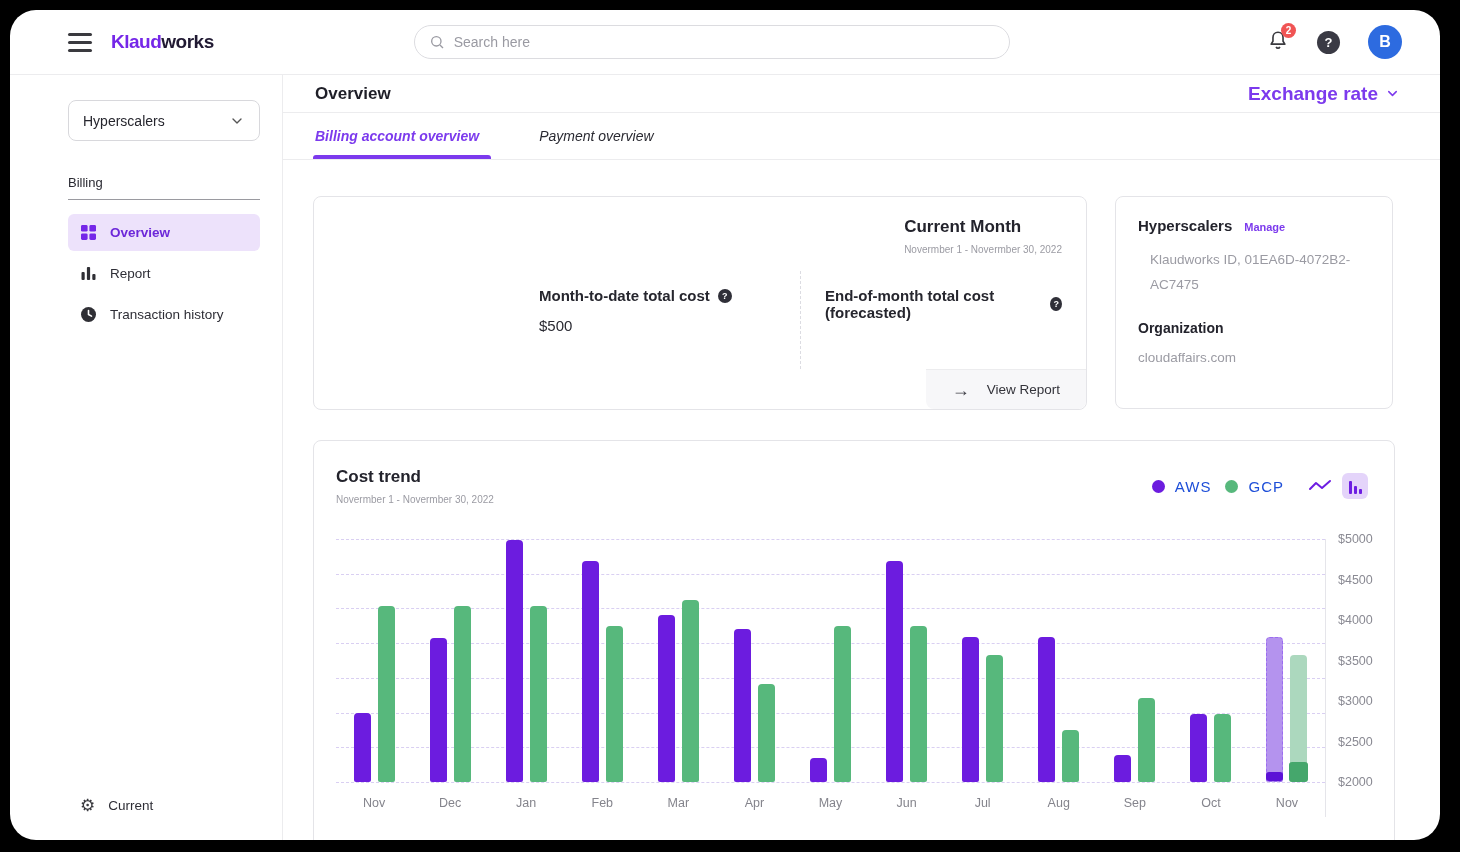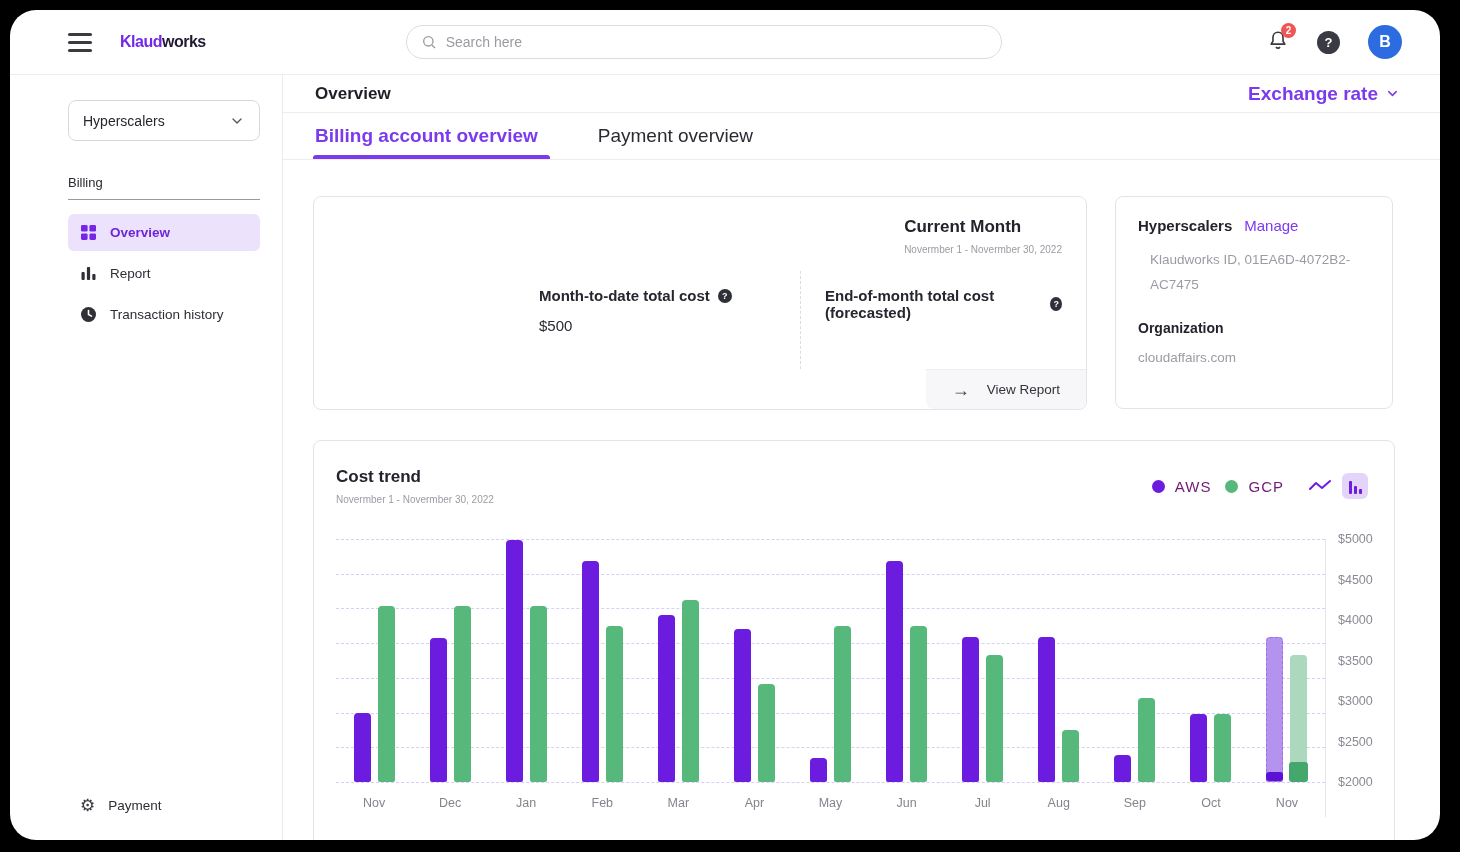--- a/index.html
+++ b/index.html
@@ -5,21 +5,21 @@
   * { margin:0; padding:0; box-sizing:border-box; }
   html,body { width:1460px; height:852px; background:#000; font-family:"Liberation Sans", sans-serif; overflow:hidden; }
 
   .window { position:absolute; left:10px; top:10px; width:1430px; height:830px;
     background:#fff; border-radius:26px; overflow:hidden; }
 
   
   .topbar { height:65px; display:flex; align-items:center; padding:0 38px 0 58px; border-bottom:1px solid #ececee; }
   .hamburger { width:24px; display:flex; flex-direction:column; gap:5px; cursor:pointer; }
   .hamburger span { height:3px; background:#3a3a3f; border-radius:2px; }
-  .logo { margin-left:28px; font-size:16px; font-weight:bold; letter-spacing:-0.5px; }
+  .logo { margin-left:19px; font-size:19px; font-weight:bold; letter-spacing:-0.5px; }
   .logo .lg1 { color:#7527e8; } .logo .lg2 { color:#211a33; }
   .search-pill { margin-left:200px; width:596px; height:34px; border:1px solid #dcdce0; border-radius:17px;
     display:flex; align-items:center; padding:0 14px; gap:9px; }
   .search-pill input { border:none; outline:none; flex:1; font-size:14px; color:#444; font-family:Liberation Sans, sans-serif; }
   .search-pill input::placeholder { color:#9a9aa2; }
   .top-right { margin-left:auto; display:flex; align-items:center; gap:28px; }
   .bell-wrap { position:relative; cursor:pointer; }
   .badge { position:absolute; top:-6px; right:-7px; min-width:15px; height:15px; background:#f05454; color:#fff;
     border-radius:50%; font-size:10px; font-weight:bold; display:flex; align-items:center; justify-content:center; }
   .help-circle { width:23px; height:23px; border-radius:50%; background:#3a3a44; color:#fff; font-size:13px; font-weight:bold;
@@ -44,22 +44,22 @@
   .settings-row { margin-top:auto; display:flex; align-items:center; gap:13px; font-size:13.5px; color:#2e2e36;
     cursor:pointer; padding-left:12px; }
   .gear-glyph { font-size:17px; color:#3a3a3f; line-height:1; }
 
   
   .page-header { height:38px; display:flex; align-items:center; padding:0 40px 0 32px; border-bottom:1px solid #ececee; }
   .page-title { font-size:17px; font-weight:bold; color:#1f1f28; }
   .exchange-rate { margin-left:auto; display:flex; align-items:center; gap:7px; color:#7c3aed; font-size:19px;
     font-weight:bold; cursor:pointer; }
   .tabs { height:47px; display:flex; align-items:stretch; padding:0 0 0 32px; border-bottom:1px solid #ececee; }
-  .tab { display:flex; align-items:center; font-size:19px; color:#2a2a32; cursor:pointer; position:relative;
-    margin-right:48px; padding:0 12px 0 0; }
+  .tab { display:flex; align-items:center; font-size:14px; color:#2a2a32; cursor:pointer; position:relative;
+    margin-right:48px; padding:0 12px 0 0;font-style:italic; }
   .tab.active { color:#7c3aed; font-weight:bold; }
   .tab.active::after { content:""; position:absolute; left:-2px; right:0; bottom:0; height:4px;
     background:#7c3aed; border-radius:3px 3px 0 0; }
 
   
   .content { padding:36px 45px 0 30px; }
   .cards-row { display:flex; gap:28px; }
   .card { border:1px solid #e4e4e8; border-radius:8px; background:#fff; }
 
   .cm-card { width:774px; height:214px; display:flex; flex-direction:column;align-items:flex-end; }
@@ -74,32 +74,32 @@
     display:inline-flex; align-items:center; justify-content:center; cursor:pointer; }
   .metric-value { margin-top:13px; font-size:15px; color:#2a2a32; }
   .cm-footer { height:40px; background:#f7f7f9; border-top:1px solid #ececee; border-radius:0 0 8px 8px;
     display:flex; align-items:center; padding:0 26px; gap:17px; cursor:pointer; }
   .arrow-glyph { font-size:18px; color:#3f3f46; line-height:1; }
   .cm-footer span.vr { font-size:13.5px; color:#33333a; }
 
   .hs-card { width:278px; height:213px; padding:20px 22px; }
   .hs-title-row { display:flex; align-items:baseline; gap:12px; }
   .hs-title { font-size:15px; font-weight:bold; color:#23232c; }
-  .manage-link { font-size:15px; color:#7c3aed; cursor:pointer; }
+  .manage-link { font-size:11px; color:#7c3aed; cursor:pointer;font-weight:bold; }
   .hs-id { margin-top:14px; font-size:13.5px; color:#9b9ba3; line-height:1.85;margin-left:12px; }
   .org-label { margin-top:22px; font-size:14px; font-weight:bold; color:#23232c; }
   .org-value { margin-top:14px; font-size:13.5px; color:#9b9ba3; }
 
   
   .ct-card { margin-top:30px; width:1082px; height:420px; display:flex; flex-direction:column; }
   .ct-head { padding:26px 26px 0 22px; display:flex; align-items:flex-start; }
   .ct-legend { margin-left:auto; display:flex; align-items:center; gap:10px; margin-top:6px; }
   .legend-dot { width:13px; height:13px; border-radius:50%; }
   .legend-dot.gcp { background-image:radial-gradient(#2f7a4d 22%, rgba(0,0,0,0) 24%); background-size:4px 4px; }
-  .legend-label { font-size:15px; color:#701a75; letter-spacing:1px; margin-right:4px; }
+  .legend-label { font-size:15px; color:#1d4ed8; letter-spacing:1px; margin-right:4px; }
   .toggle-line { margin-left:10px; cursor:pointer; display:flex; }
   .toggle-bars { width:26px; height:26px; background:#e4d4fa; border-radius:6px; display:flex; align-items:flex-end;
     justify-content:center; gap:2px; padding-bottom:5px; cursor:pointer; }
   .toggle-bars i { display:block; width:3px; background:#6d1de2; border-radius:1px; }
 
   .chart-row { display:flex; margin-top:34px; padding-left:22px; }
   .chart-left { flex:1; }
   .plot { position:relative; height:243px; display:flex; align-items:flex-end; justify-content:space-around; }
   .gridline { position:absolute; left:0; right:0; height:0; border-top:1px dashed #d9cff2; }
   .bar-group { display:flex; align-items:flex-end; gap:7px; height:100%; position:relative; z-index:1; }
@@ -175,21 +175,21 @@
         <div class="side-item">
           <svg width="17" height="17" viewBox="0 0 17 17">
             <circle cx="8.5" cy="8.5" r="7.5" fill="#2f2f35"></circle>
             <path d="M8.5 4.5v4l3 1.6" fill="none" stroke="#fff" stroke-width="1.6" stroke-linecap="round" stroke-linejoin="round"></path>
           </svg>
           <span>Transaction history</span>
         </div>
       </div>
       <div class="settings-row">
         <span class="gear-glyph">⚙</span>
-        <span>Payment</span>
+        <span>Current</span>
       </div>
     </div>
 
     <div class="main">
       <div class="page-header">
         <div class="page-title">Overview</div>
         <div class="exchange-rate">
           <span>Exchange rate</span>
           <svg width="15" height="15" viewBox="0 0 24 24" fill="none" stroke="currentColor" stroke-width="2.4" stroke-linecap="round" stroke-linejoin="round">
               <polyline points="6 9 12 15 18 9"></polyline>

